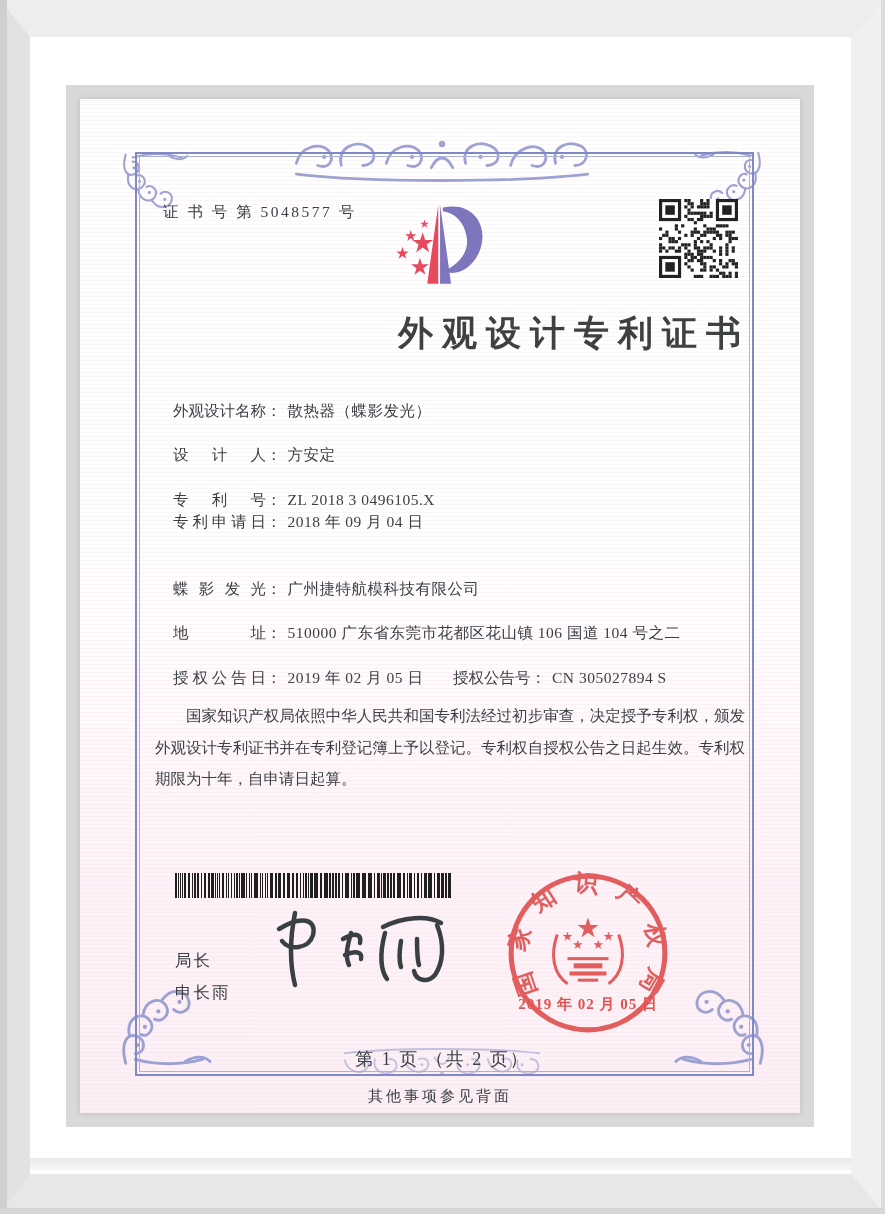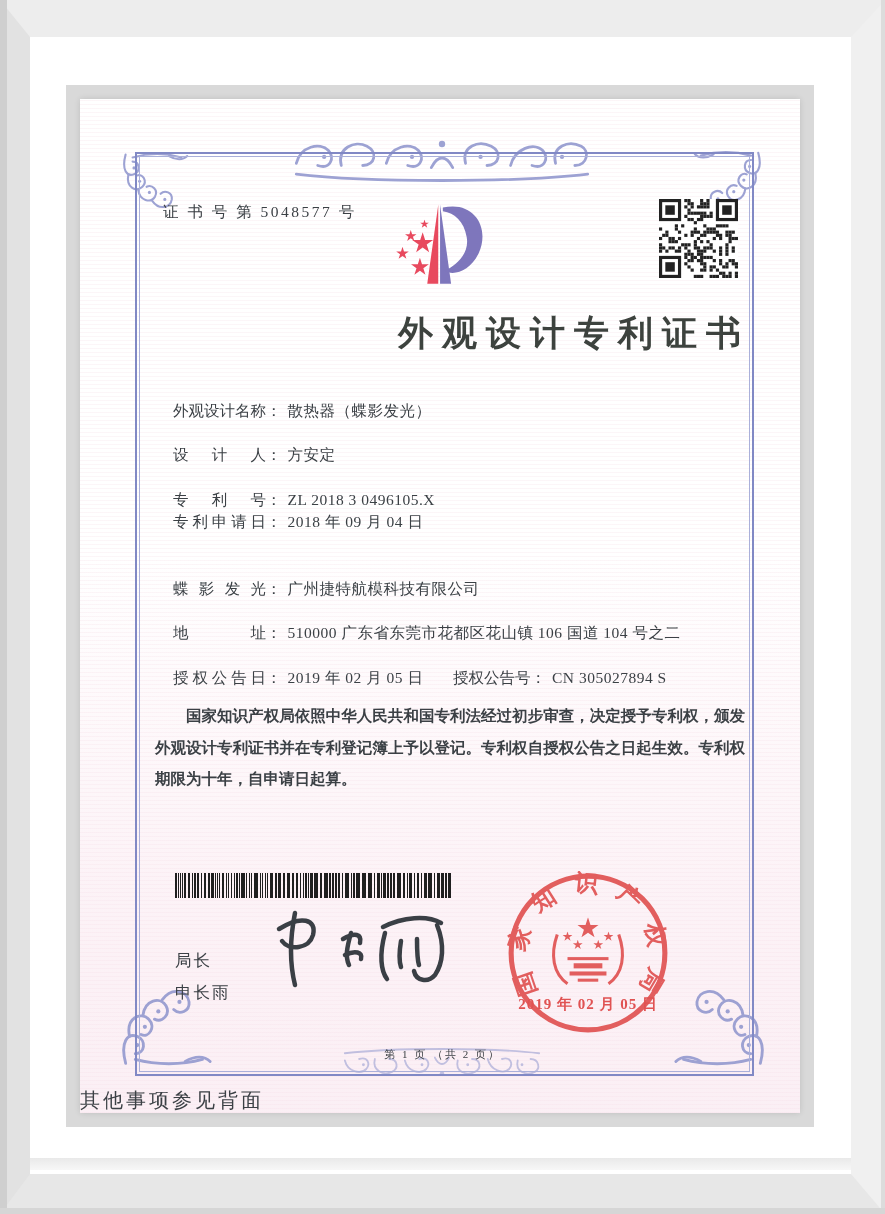--- a/index.html
+++ b/index.html
@@ -44,32 +44,32 @@
   .fields{position:absolute;left:93px;top:0;width:570px;}
   .row{position:absolute;left:0;white-space:nowrap;font-size:15.5px;
     color:var(--text-dark,#3b4045);}
   .lab{display:inline-block;width:93px;text-align:justify;text-align-last:justify;
     vertical-align:top;}
   .colon{display:inline-block;}
   .val{display:inline-block;margin-left:6px;letter-spacing:.5px;}
   .pair2{position:absolute;left:280px;top:0;white-space:nowrap;}
   .body-text{position:absolute;left:75px;top:601px;width:590px;font-size:15.5px;
     line-height:31.6px;text-align:justify;color:var(--text-dark,#3b4045);}
-  .body-text p{margin:0;text-indent:2em;font-weight:bold;}
+  .body-text p{margin:0;text-indent:2em;}
   .barcode{position:absolute;left:95px;top:774px;width:278px;height:25px;}
   .signer{position:absolute;left:95px;top:846px;font-size:16.5px;
     color:var(--text-dark,#3b4045);line-height:32px;letter-spacing:2px;}
   .signature{position:absolute;left:185px;top:800px;width:200px;height:100px;}
   .seal{position:absolute;left:426px;top:772px;width:164px;height:164px;opacity:.92;}
   .seal-date{position:absolute;left:426px;top:896px;width:164px;text-align:center;
     font-size:15px;font-weight:700;color:var(--seal-red,#e05252);letter-spacing:1px;}
   .page-foot{position:absolute;left:55px;top:948px;width:615px;text-align:center;
-    font-size:11px;letter-spacing:2px;color:var(--text-dark,#3b4045);}
-  .back-note{position:absolute;left:0;top:988px;width:720px;text-align:left;
-    font-size:20px;letter-spacing:3px;color:var(--text-dark,#3b4045);}
+    font-size:18px;letter-spacing:2px;color:var(--text-dark,#3b4045);}
+  .back-note{position:absolute;left:0;top:988px;width:720px;text-align:center;
+    font-size:15px;letter-spacing:3px;color:var(--text-dark,#3b4045);}
 </style>
 </head>
 <body>
 
 <div>
   <div class="frame-bevel"></div>
   <div class="edge-l"></div>
   <div class="edge-r"></div>
   <div class="edge-b"></div>
   <div class="face-seam"></div>

